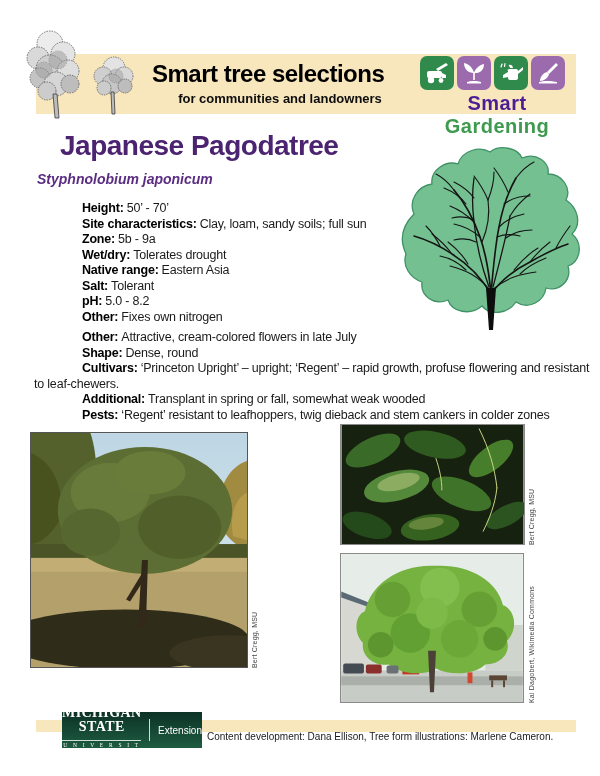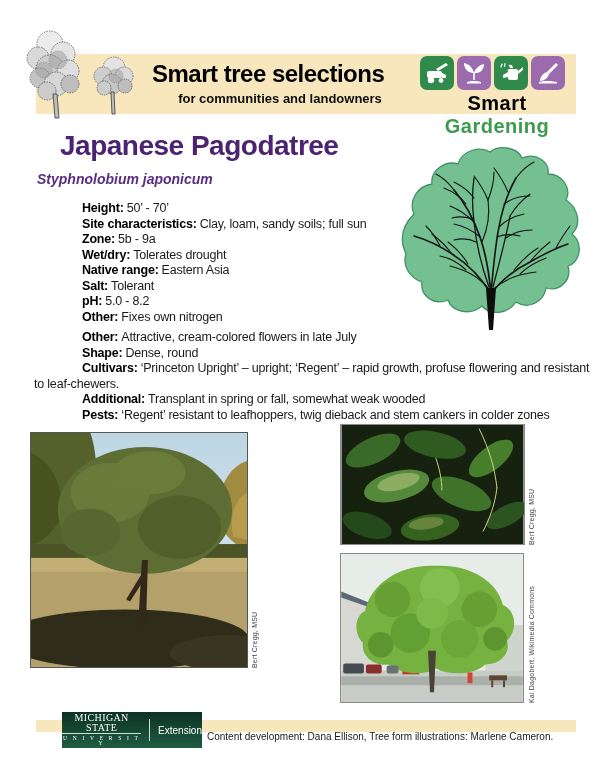--- a/index.html
+++ b/index.html
@@ -9,43 +9,43 @@
 
   
   .band { background:#f8e7bd; }
   .hdr-title { font-size:24px; font-weight:bold; color:#000000; letter-spacing:-0.5px; }
   .hdr-sub { font-size:13px; font-weight:bold; color:#0d0d0d; text-align:center; }
   .tiles { display:flex; gap:3px; }
   .tile { width:34px; height:34px; border-radius:7px; display:flex; align-items:center; justify-content:center; }
   .tile.green { background:#2f8a4c; }
   .tile.purple { background:#9c6bae; }
   .sg-word { font-size:20px; font-weight:bold; letter-spacing:0.5px; }
-  .sg-smart { color:#000000; }
+  .sg-smart { color:#4c1d95; }
   .sg-gardening { color:#3d9a4e; }
 
   
   .page-title { font-size:28px; font-weight:bold; color:#4b2371; letter-spacing:-0.5px; }
   .botanical { font-size:14px; font-weight:bold; font-style:italic; color:#5a2d82; }
 
   
   .info { font-size:12.5px; line-height:15.5px; color:#1a1a1a; letter-spacing:-0.2px; }
   .info .line b { color:#000; margin-right:3px;padding-left:48px; }
 
   
   .photo { border:1px solid #555; }
   .photo.grey { border:1px solid #8a8a8a; }
   .vcredit { writing-mode:vertical-rl; transform:rotate(180deg); font-size:7px; color:#444;
              letter-spacing:0.2px; display:flex; align-items:center; white-space:nowrap; }
 
   
   .msu-box { background:linear-gradient(180deg,#0c3226 0%, #1e5c41 100%); color:#fff;
              display:flex; align-items:center; justify-content:center; gap:8px; }
   .msu-words { text-align:center; line-height:1; }
-  .msu-l1 { font-family:"Liberation Serif", serif; font-size:10px; font-weight:normal; letter-spacing:0.4px;
-            border-bottom:1px solid #cfe0d5; padding-bottom:0; }
+  .msu-l1 { font-family:"Liberation Serif", serif; font-size:14px; font-weight:bold; letter-spacing:0.4px;
+            border-bottom:1px solid #cfe0d5; padding-bottom:6px; }
   .msu-l2 { font-family:"Liberation Serif", serif; font-size:5.5px; letter-spacing:2.2px; margin-top:1.5px; }
   .msu-div { width:1px; height:22px; background:#cfe0d5; }
   .msu-ext { font-size:10px;text-align:center; }
   .ftr-credit { font-size:10px; color:#1a1a1a; }
 </style>
 </head>
 <body>
 
 <div id="page">
 

